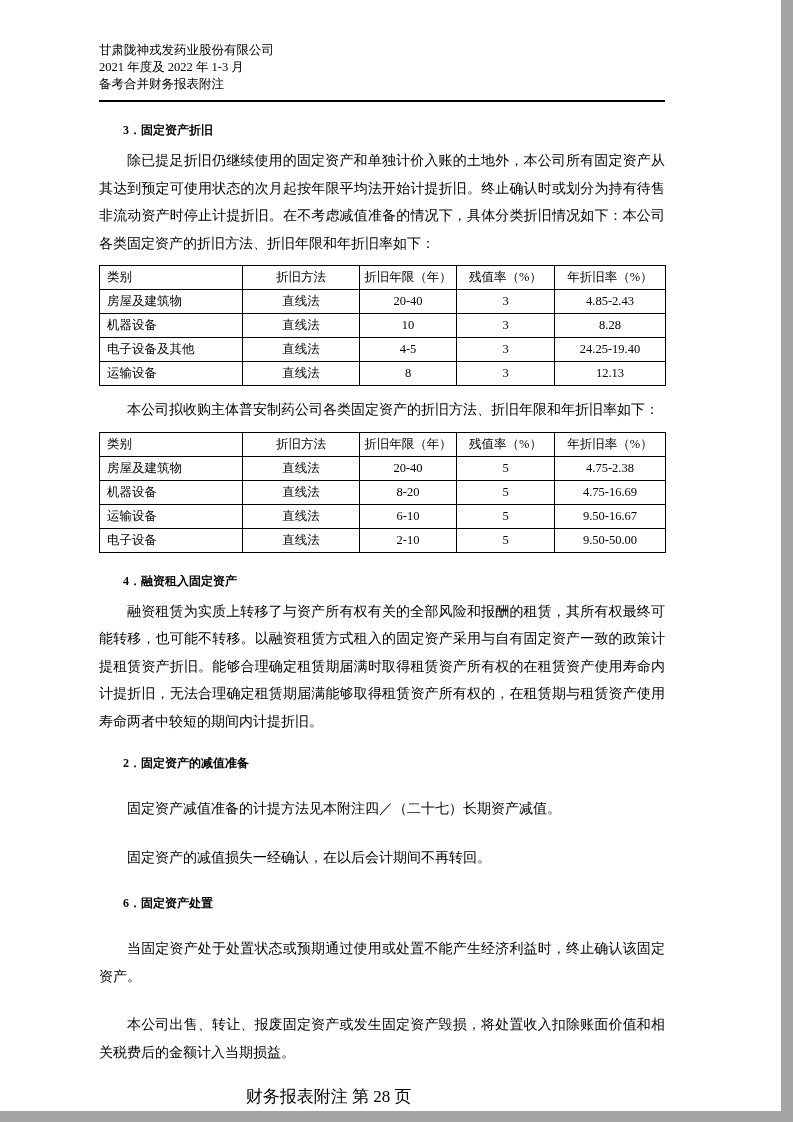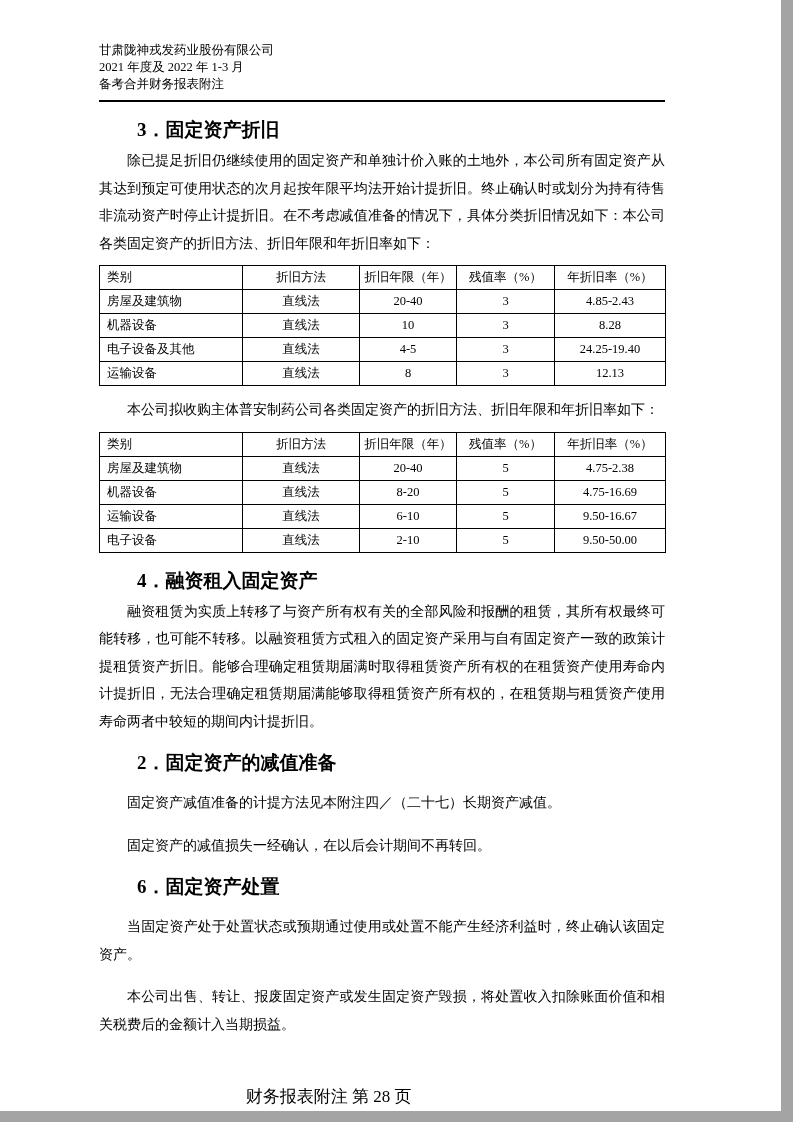--- a/index.html
+++ b/index.html
@@ -17,31 +17,31 @@
     background:#ffffff;
   }
   .content{
     position:absolute;
     top:42px;left:99px;
     width:566px;
   }
   .hdr{font-size:12.5px;line-height:17px;}
   .rule{border:none;border-top:2px solid #000;margin:7px 0 0 0;height:0;}
   .sec-heading{
-    font-size:19px;font-weight:bold;
+    font-size:12px;font-weight:bold;
     text-indent:2em;
     margin:17px 0 6px 0;
     line-height:22px;
   }
   .para{
     font-size:14px;line-height:27.5px;
     text-align:justify;text-indent:2em;
     margin:6px 0 8px 0;
   }
-  .para.spaced{margin:15px 0;}
+  .para.spaced{margin:21px 0;}
   table{
     border-collapse:collapse;
     table-layout:fixed;
     width:566px;
     margin:8px 0 10px 0;
   }
   col.c1{width:143px}
   col.c2{width:117px}
   col.c3{width:97px}
   col.c4{width:98px}

